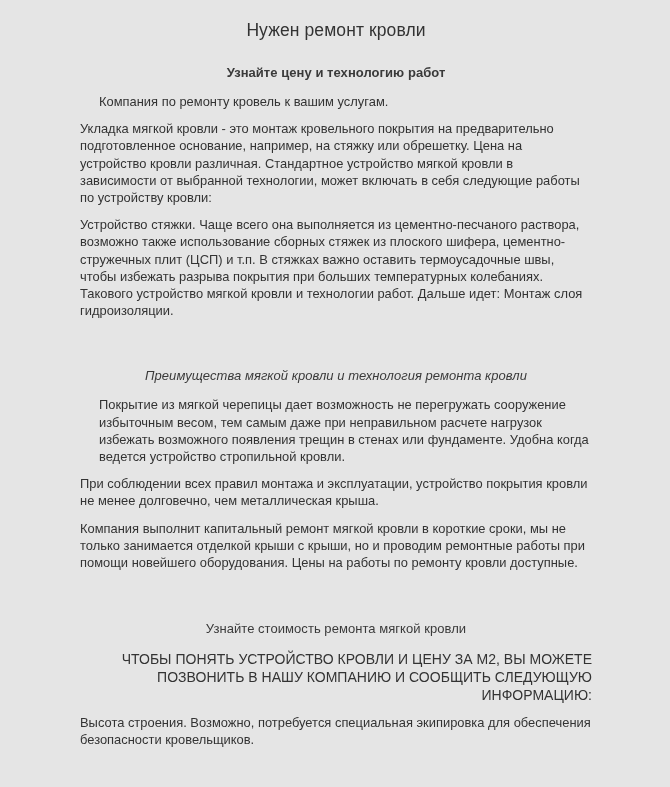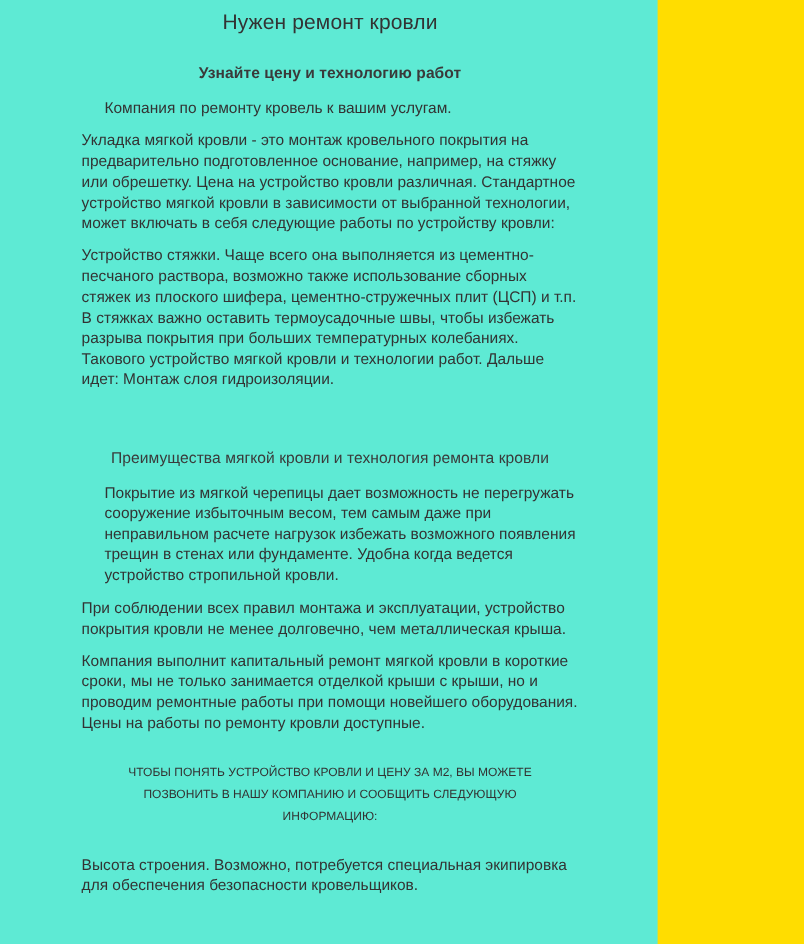--- a/index.html
+++ b/index.html
@@ -11,25 +11,25 @@
     width: 670px;
     height: 787px;
     overflow: hidden;
     background: #ffdd00;
     font-family: "Liberation Sans", "DejaVu Sans", sans-serif;
     color: #333333;
     -webkit-font-smoothing: antialiased;
   }
   .page {
     position: relative;
-    width: 548px;
+    width: 670px;
     height: 787px;
-    background: #5eead4;
+    background: #e5e5e5;
     box-sizing: border-box;
-    padding: 0;
+    padding: 12px;
   }
   .content {
     padding: 0 66px 0 68px;
     box-sizing: border-box;
   }
   h1.page-title {
     margin: 0;
     padding: 7px 0 0 0;
     font-size: 17.5px;
     font-weight: 400;
@@ -41,42 +41,42 @@
   h2.section-heading {
     margin: 0;
     font-size: 13px;
     font-weight: 400;
     line-height: 17px;
     text-align: center;
     color: #3a3a3a;
     letter-spacing: 0.05px;
   }
   h2.heading-intro  { padding: 23px 0 0 0; font-weight: bold; }
-  h2.heading-adv    { padding: 48px 0 0 0; }
+  h2.heading-adv    { padding: 48px 0 0 0; font-style: italic; }
   h2.heading-cost   { padding: 49px 0 0 0; }
 
   p.body-text {
     margin: 0;
     padding: 10px 0 0 0;
     font-size: 12.9px;
     line-height: 17.2px;
     text-align: left;
     color: #333333;
     letter-spacing: 0.01px;
   }
   p.body-text.first-after-heading {
     padding-top: 12px;
     margin-left: 19px;
   }
   p.caps-callout {
-    margin: 12px;
+    margin: 0;
     padding: 13px 0 0 0;
-    font-size: 10px;
+    font-size: 14px;
     line-height: 18px;
-    text-align: center;
+    text-align: right;
     color: #333333;
     letter-spacing: 0.02px;
   }
 </style>
 </head>
 <body>
 
 <div class="page">
   <div class="content">
 
@@ -87,19 +87,20 @@
     <p class="body-text first-after-heading">Компания по ремонту кровель к вашим услугам.</p>
     <p class="body-text">Укладка мягкой кровли - это монтаж кровельного покрытия на предварительно подготовленное основание, например, на стяжку или обрешетку. Цена на устройство кровли различная. Стандартное устройство мягкой кровли в зависимости от выбранной технологии, может включать в себя следующие работы по устройству кровли:</p>
     <p class="body-text">Устройство стяжки. Чаще всего она выполняется из цементно-песчаного раствора, возможно также использование сборных стяжек из плоского шифера, цементно-стружечных плит (ЦСП) и т.п. В стяжках важно оставить термоусадочные швы, чтобы избежать разрыва покрытия при больших температурных колебаниях. Такового устройство мягкой кровли и технологии работ. Дальше идет: Монтаж слоя гидроизоляции.</p>
 
     <h2 class="section-heading heading-adv">Преимущества мягкой кровли и технология ремонта кровли</h2>
 
     <p class="body-text first-after-heading">Покрытие из мягкой черепицы дает возможность не перегружать сооружение избыточным весом, тем самым даже при неправильном расчете нагрузок избежать возможного появления трещин в стенах или фундаменте. Удобна когда ведется устройство стропильной кровли.</p>
     <p class="body-text">При соблюдении всех правил монтажа и эксплуатации, устройство покрытия кровли не менее долговечно, чем металлическая крыша.</p>
     <p class="body-text">Компания выполнит капитальный ремонт мягкой кровли в короткие сроки, мы не только занимается отделкой крыши с крыши, но и проводим ремонтные работы при помощи новейшего оборудования. Цены на работы по ремонту кровли доступные.</p>
 
+    <h2 class="section-heading heading-cost">Узнайте стоимость ремонта мягкой кровли</h2>
 
     <p class="caps-callout">ЧТОБЫ ПОНЯТЬ УСТРОЙСТВО КРОВЛИ И ЦЕНУ ЗА М2, ВЫ МОЖЕТЕ ПОЗВОНИТЬ В НАШУ КОМПАНИЮ И СООБЩИТЬ СЛЕДУЮЩУЮ ИНФОРМАЦИЮ:</p>
 
     <p class="body-text">Высота строения. Возможно, потребуется специальная экипировка для обеспечения безопасности кровельщиков.</p>
 
   </div>
 </div>
 
 </body></html>

